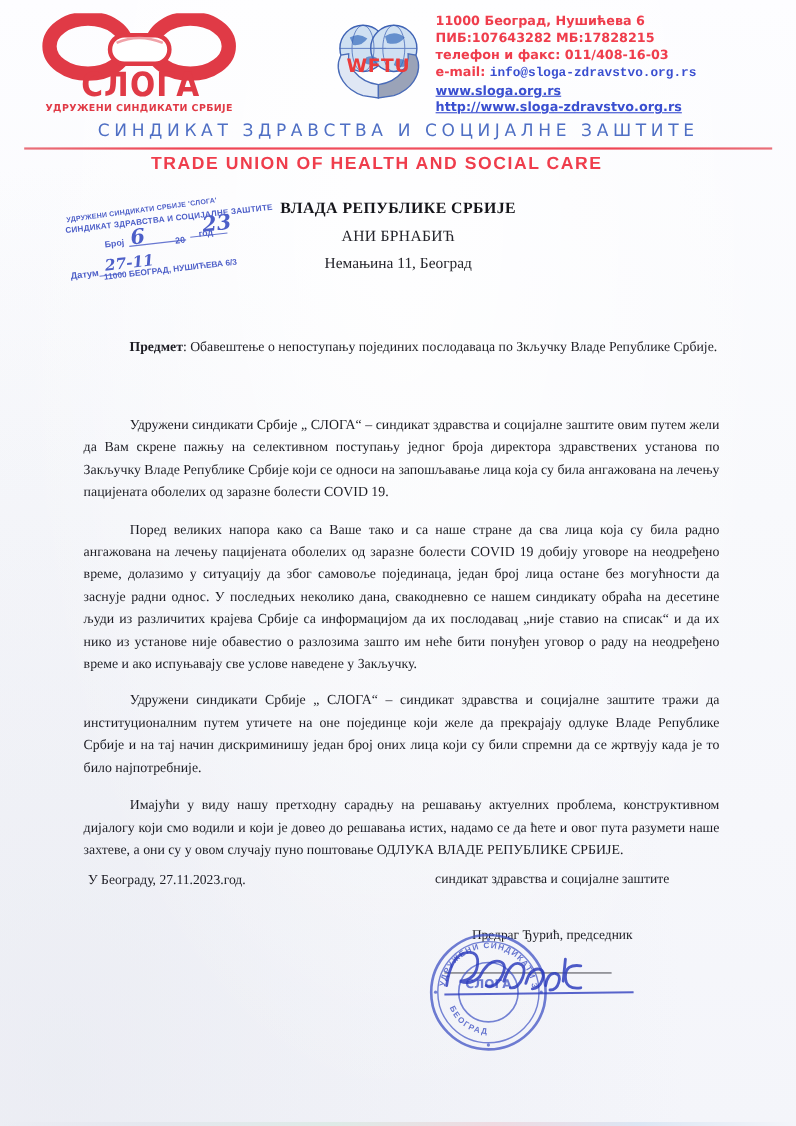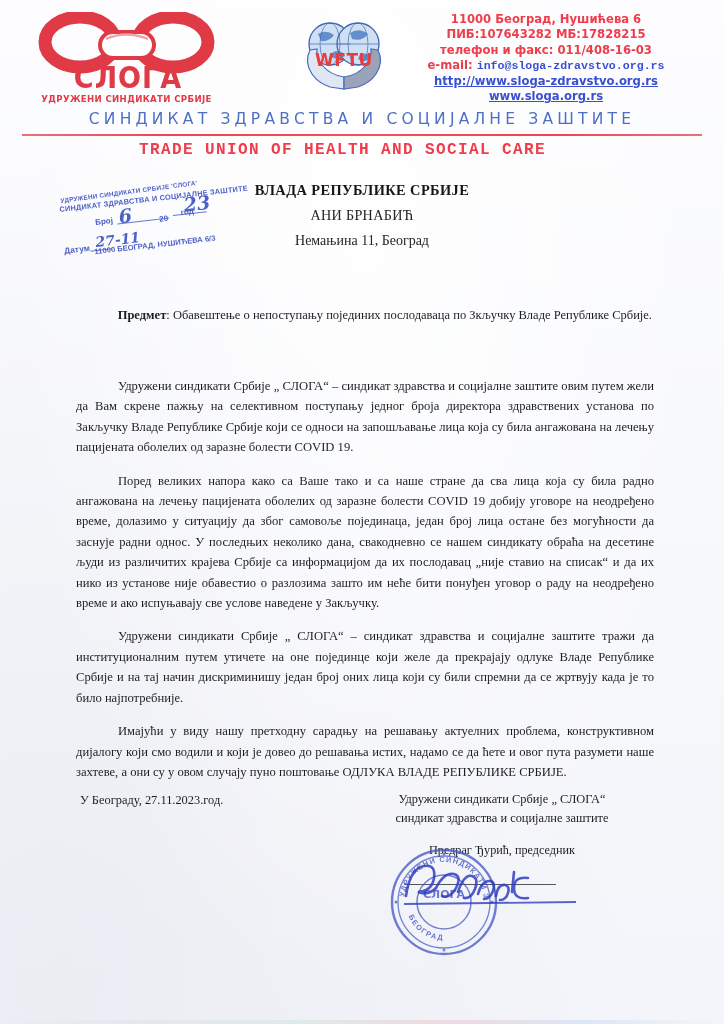--- a/index.html
+++ b/index.html
@@ -65,21 +65,21 @@
   .wftu-logo{position:absolute;left:300px;top:14px;width:88px;height:86px;}
   .wftu-text{
     position:absolute;left:0;top:36px;width:88px;text-align:center;
     font-family:"DejaVu Sans", sans-serif;font-weight:700;font-size:17px;
     color:#ec3b3b;letter-spacing:.5px;
   }
 
   
   .contact{
     position:absolute;right:28px;top:12px;width:300px;
-    text-align:center;
+    text-align:left;
     font-family:"DejaVu Sans", sans-serif;
     font-weight:700;font-size:11.6px;line-height:15.4px;
     color:#ef3d4c;white-space:nowrap;
   }
   .contact .ln{display:block;}
   .contact .blue{color:#3a4fd0;font-family:Liberation Mono, monospace;}
   .contact .blue-u{color:#3a4fd0;text-decoration:underline;}
 
   
   .banner-cyr{
@@ -87,21 +87,21 @@
     font-family:"DejaVu Sans", sans-serif;
     font-size:15.5px;font-weight:400;letter-spacing:4.2px;
     color:#4f6fc4;white-space:nowrap;
   }
   .rule{
     position:absolute;left:22px;top:134px;width:680px;height:1.6px;
     background:linear-gradient(90deg,#e9707a 0%,#ef4352 22%,#f0505e 50%,#ef4352 78%,#e9707a 100%);
   }
   .banner-eng{
     position:absolute;left:0;top:141px;width:685px;text-align:center;
-    font-family:Liberation Mono, monospace;
+    font-family:Liberation Sans, sans-serif;
     font-size:16px;font-weight:700;letter-spacing:1.4px;
     color:#ef3d4c;white-space:nowrap;
   }
 
   
   .reg-stamp{
     position:absolute;left:58px;top:196px;width:182px;height:84px;
     transform:rotate(-6.5deg);transform-origin:left top;
     color:#3f52c4;font-family:"Liberation Sans", sans-serif;
     opacity:.92;
@@ -243,22 +243,22 @@
         <path d="M78 36 q6 12 -2 24 q-6 9 -18 13 l-14 2 l0 -12 q14 -2 22 -12 q6 -8 5 -16 z" fill="#9aa3b8" stroke="#4a6cb8" stroke-width="1.2"></path>
       </svg>
       <div class="wftu-text">WFTU</div>
     </div>
 
     <div class="contact">
       <span class="ln">11000 Београд, Нушићева 6</span>
       <span class="ln">ПИБ:107643282 МБ:17828215</span>
       <span class="ln">телефон и факс: 011/408-16-03</span>
       <span class="ln"><span>e-mail:</span> <span class="blue">info@sloga-zdravstvo.org.rs</span></span>
+      <span class="ln blue-u">www.sloga.org.rs</span>
       <span class="ln blue-u">http://www.sloga-zdravstvo.org.rs</span>
-      <span class="ln blue-u">www.sloga.org.rs</span>
     </div>
 
     <div class="banner-cyr">СИНДИКАТ ЗДРАВСТВА  И  СОЦИЈАЛНЕ ЗАШТИТЕ</div>
     <div class="rule"></div>
     <div class="banner-eng">TRADE UNION OF HEALTH AND SOCIAL CARE</div>
   </div>
 
   <div class="reg-stamp">
     <div class="rs-l1">УДРУЖЕНИ СИНДИКАТИ СРБИЈЕ  'СЛОГА'</div>
     <div class="rs-l2">СИНДИКАТ ЗДРАВСТВА И СОЦИЈАЛНЕ ЗАШТИТЕ</div>
@@ -287,21 +287,20 @@
 
   <div class="body-text">
     <p>Удружени синдикати Србије „ СЛОГА“ – синдикат здравства и социјалне заштите овим путем жели да Вам скрене пажњу на селективном поступању једног броја директора здравствених установа по Закључку Владе Републике Србије који се односи на запошљавање лица која су била ангажована на лечењу пацијената оболелих од заразне болести COVID 19.</p>
     <p>Поред великих напора како са Ваше тако и са наше стране да сва лица која су била радно ангажована на лечењу пацијената оболелих од заразне болести COVID 19 добију уговоре на неодређено време, долазимо у ситуацију да због самовоље појединаца, један број лица остане без могућности да заснује радни однос. У последњих неколико дана, свакодневно се нашем синдикату обраћа на десетине људи из различитих крајева Србије са информацијом да их послодавац „није ставио на списак“ и да их нико из установе  није обавестио о разлозима зашто им неће бити понуђен уговор о раду на неодређено време и ако испуњавају све услове наведене у Закључку.</p>
     <p>Удружени синдикати Србије „ СЛОГА“ – синдикат здравства и социјалне заштите тражи да институционалним путем утичете на оне појединце који желе да прекрајају одлуке Владе Републике Србије и на тај начин дискриминишу један број оних лица који су били спремни да се жртвују када је то било најпотребније.</p>
     <p>Имајући у виду нашу претходну сарадњу на решавању актуелних проблема, конструктивном дијалогу који смо водили и који је довео до решавања истих, надамо се да ћете и овог пута разумети наше захтеве, а они су у овом случају пуно поштовање ОДЛУКА ВЛАДЕ РЕПУБЛИКЕ СРБИЈЕ.</p>
   </div>
 
   <div class="closing-left">У Београду, 27.11.2023.год.</div>
   <div class="closing-right">
-    <div>Удружени синдикати Србије „ СЛОГА“</div>
     <div>синдикат здравства и социјалне заштите</div>
   </div>
   <div class="signer">Предраг Ђурић, председник</div>
   <div class="sig-line"></div>
 
   <svg class="round-stamp" viewBox="0 0 112 112">
     <defs>
       <path id="arcTop" d="M 16,56 A 40,40 0 0 1 96,56"></path>
       <path id="arcBot" d="M 18,56 A 38,38 0 0 0 94,56"></path>
     </defs>

